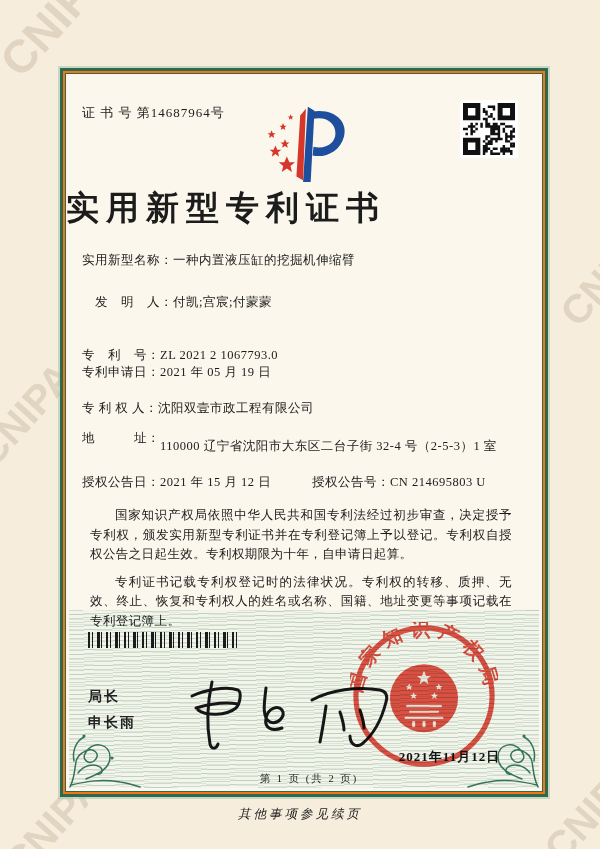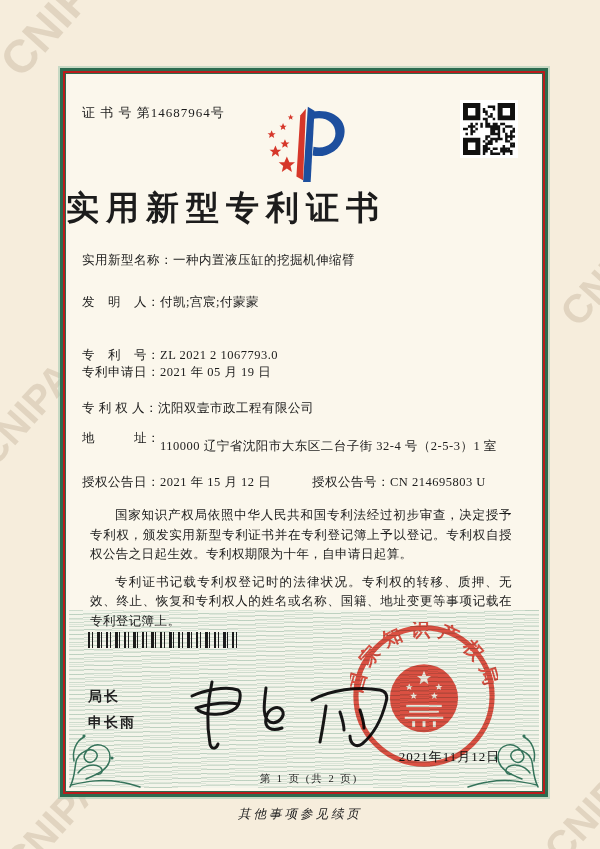--- a/index.html
+++ b/index.html
@@ -11,21 +11,21 @@
   }
   .wm{
     position:absolute;font-family:"Liberation Sans","DejaVu Sans",sans-serif;
     font-weight:700;color:rgba(176,156,128,.30);
     transform:rotate(-48deg);pointer-events:none;white-space:nowrap;
   }
   .wm.inner{color:rgba(205,168,152,.20);}
   .frame{
     position:absolute;left:60px;top:68px;width:482px;height:723px;
     border:3px solid #2d6b4f;box-shadow:0 0 0 2px rgba(160,200,176,.55);
-    background:#b91c1c;
+    background:#f97316;
   }
   .frame-inner{
     position:absolute;inset:2px;border:1px solid #2d6b4f;background:#fbf7ec;
   }
   .guilloche{
     position:absolute;left:3px;right:3px;bottom:3px;height:178px;
     background:
       repeating-linear-gradient(178deg, rgba(118,162,136,.30) 0 1px, rgba(255,255,255,0) 1px 4px),
       repeating-linear-gradient(182deg, rgba(118,162,136,.18) 0 1px, rgba(255,255,255,0) 1px 5px),
       #f3f4ea;
@@ -62,21 +62,21 @@
   .officer{
     position:absolute;left:22px;top:614px;
     font-family:"Liberation Sans","DejaVu Sans",sans-serif;
     font-size:14px;font-weight:700;color:#222;
   }
   .officer div{margin-bottom:8px;letter-spacing:2px;}
   .signature{position:absolute;left:88px;top:596px;width:252px;height:86px;}
   .seal{position:absolute;left:284px;top:548px;width:148px;height:148px;opacity:.88;mix-blend-mode:multiply;}
   .seal-date{
     position:absolute;left:296px;top:674px;width:175px;text-align:center;
-    font-size:13px;font-weight:400;letter-spacing:1px;color:#111;
+    font-size:13px;font-weight:700;letter-spacing:1px;color:#111;
   }
   .page-info{position:absolute;left:10px;right:0;bottom:5px;text-align:center;font-size:10.5px;letter-spacing:2px;}
   .flourish{position:absolute;bottom:2px;width:74px;height:62px;}
   .flourish.fl-left{left:2px;}
   .flourish.fl-right{right:2px;transform:scaleX(-1);}
   .footer-note{
     position:absolute;left:0;right:0;top:806px;text-align:center;
     font-size:12.5px;letter-spacing:3px;color:#222;font-style:italic;
   }
 </style>
@@ -146,21 +146,21 @@
         <use href="#st" transform="translate(36,14) scale(3.2)"></use>
       </g>
     </svg>
 
     <div class="title">实用新型专利证书</div>
 
     <div class="rows">
       <div class="row" style="top:0;">
         <span class="lab">实用新型名称：</span><span>一种内置液压缸的挖掘机伸缩臂</span>
       </div>
-      <div class="row" style="top:42px;">
+      <div class="row" style="top:42px;margin-left:13px;">
         <span class="lab">发　明　人：</span><span>付凯;宫宸;付蒙蒙</span>
       </div>
       <div class="row" style="top:95px;">
         <span class="lab">专　利　号：</span><span>ZL 2021 2 1067793.0</span>
       </div>
       <div class="row" style="top:112px;">
         <span class="lab">专利申请日：</span><span>2021 年 05 月 19 日</span>
       </div>
       <div class="row" style="top:148px;">
         <span class="lab">专 利 权 人：</span><span>沈阳双壹市政工程有限公司</span>

